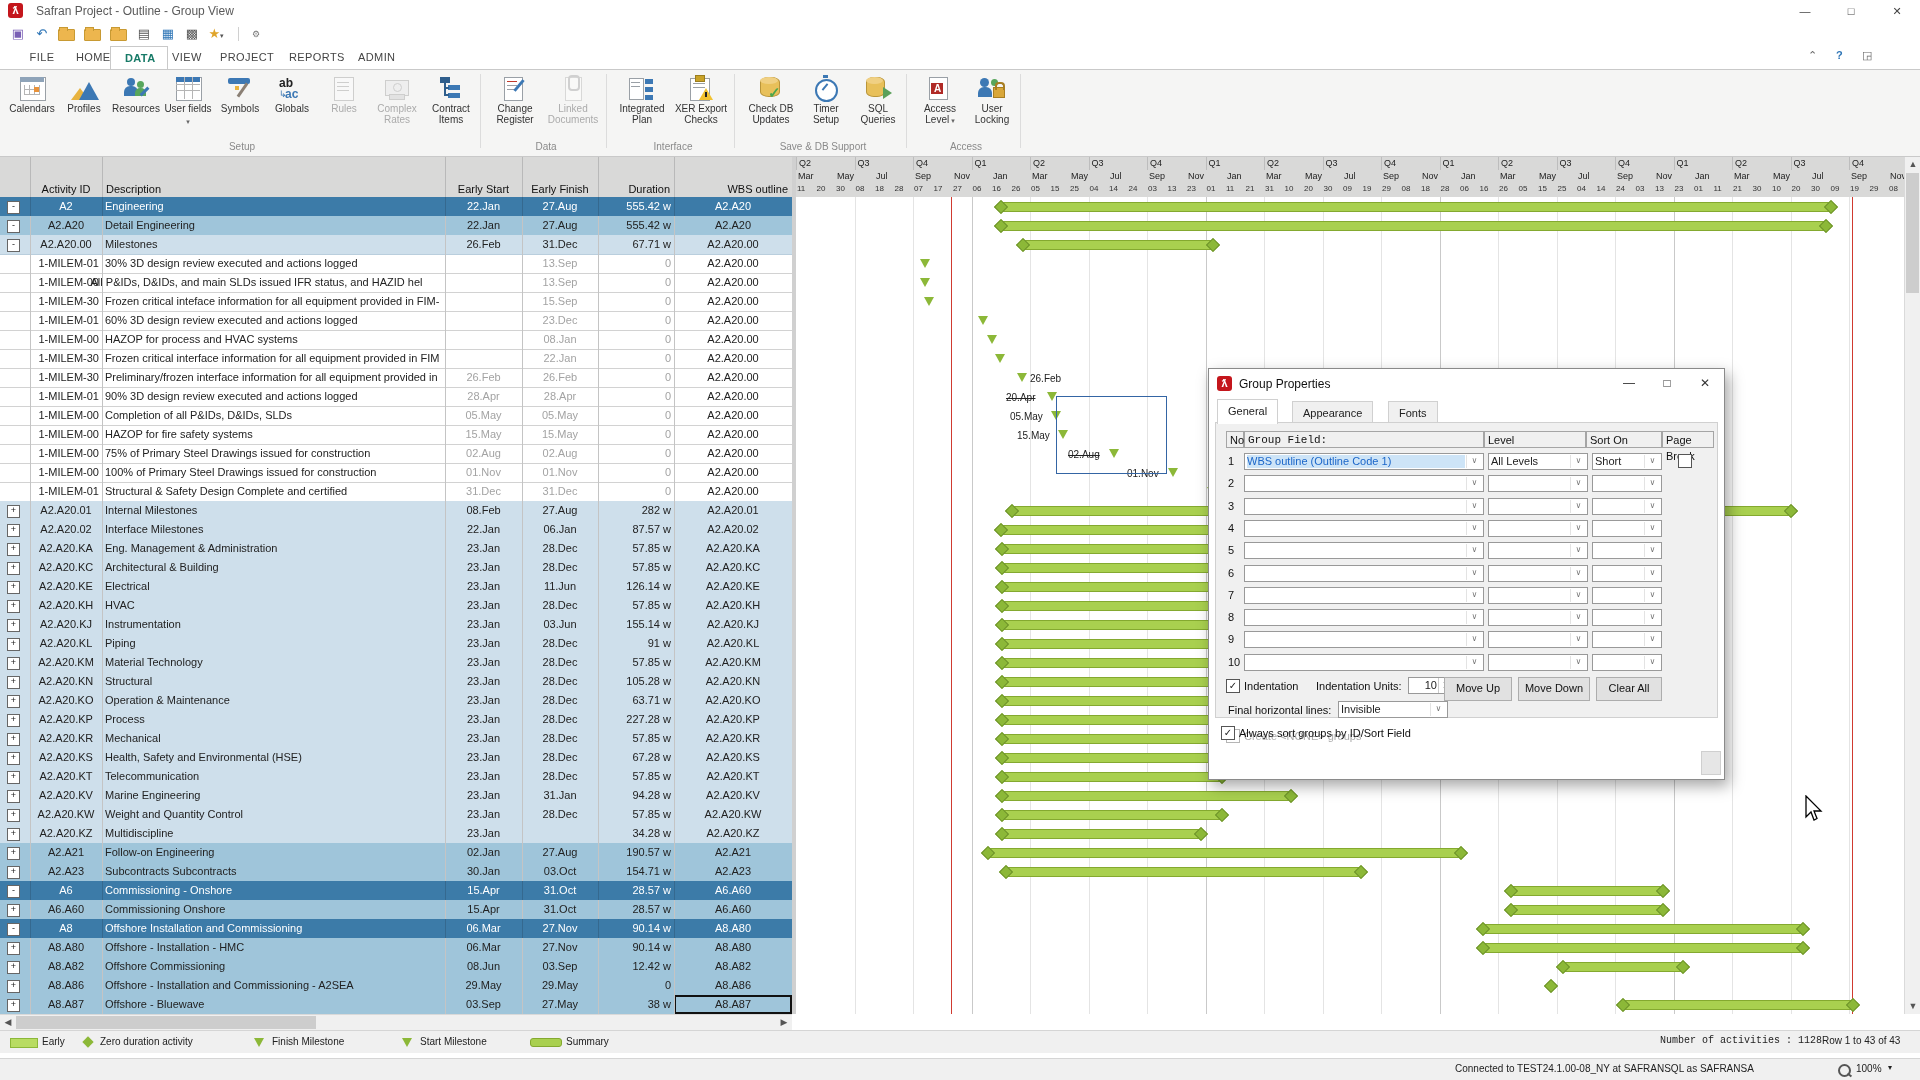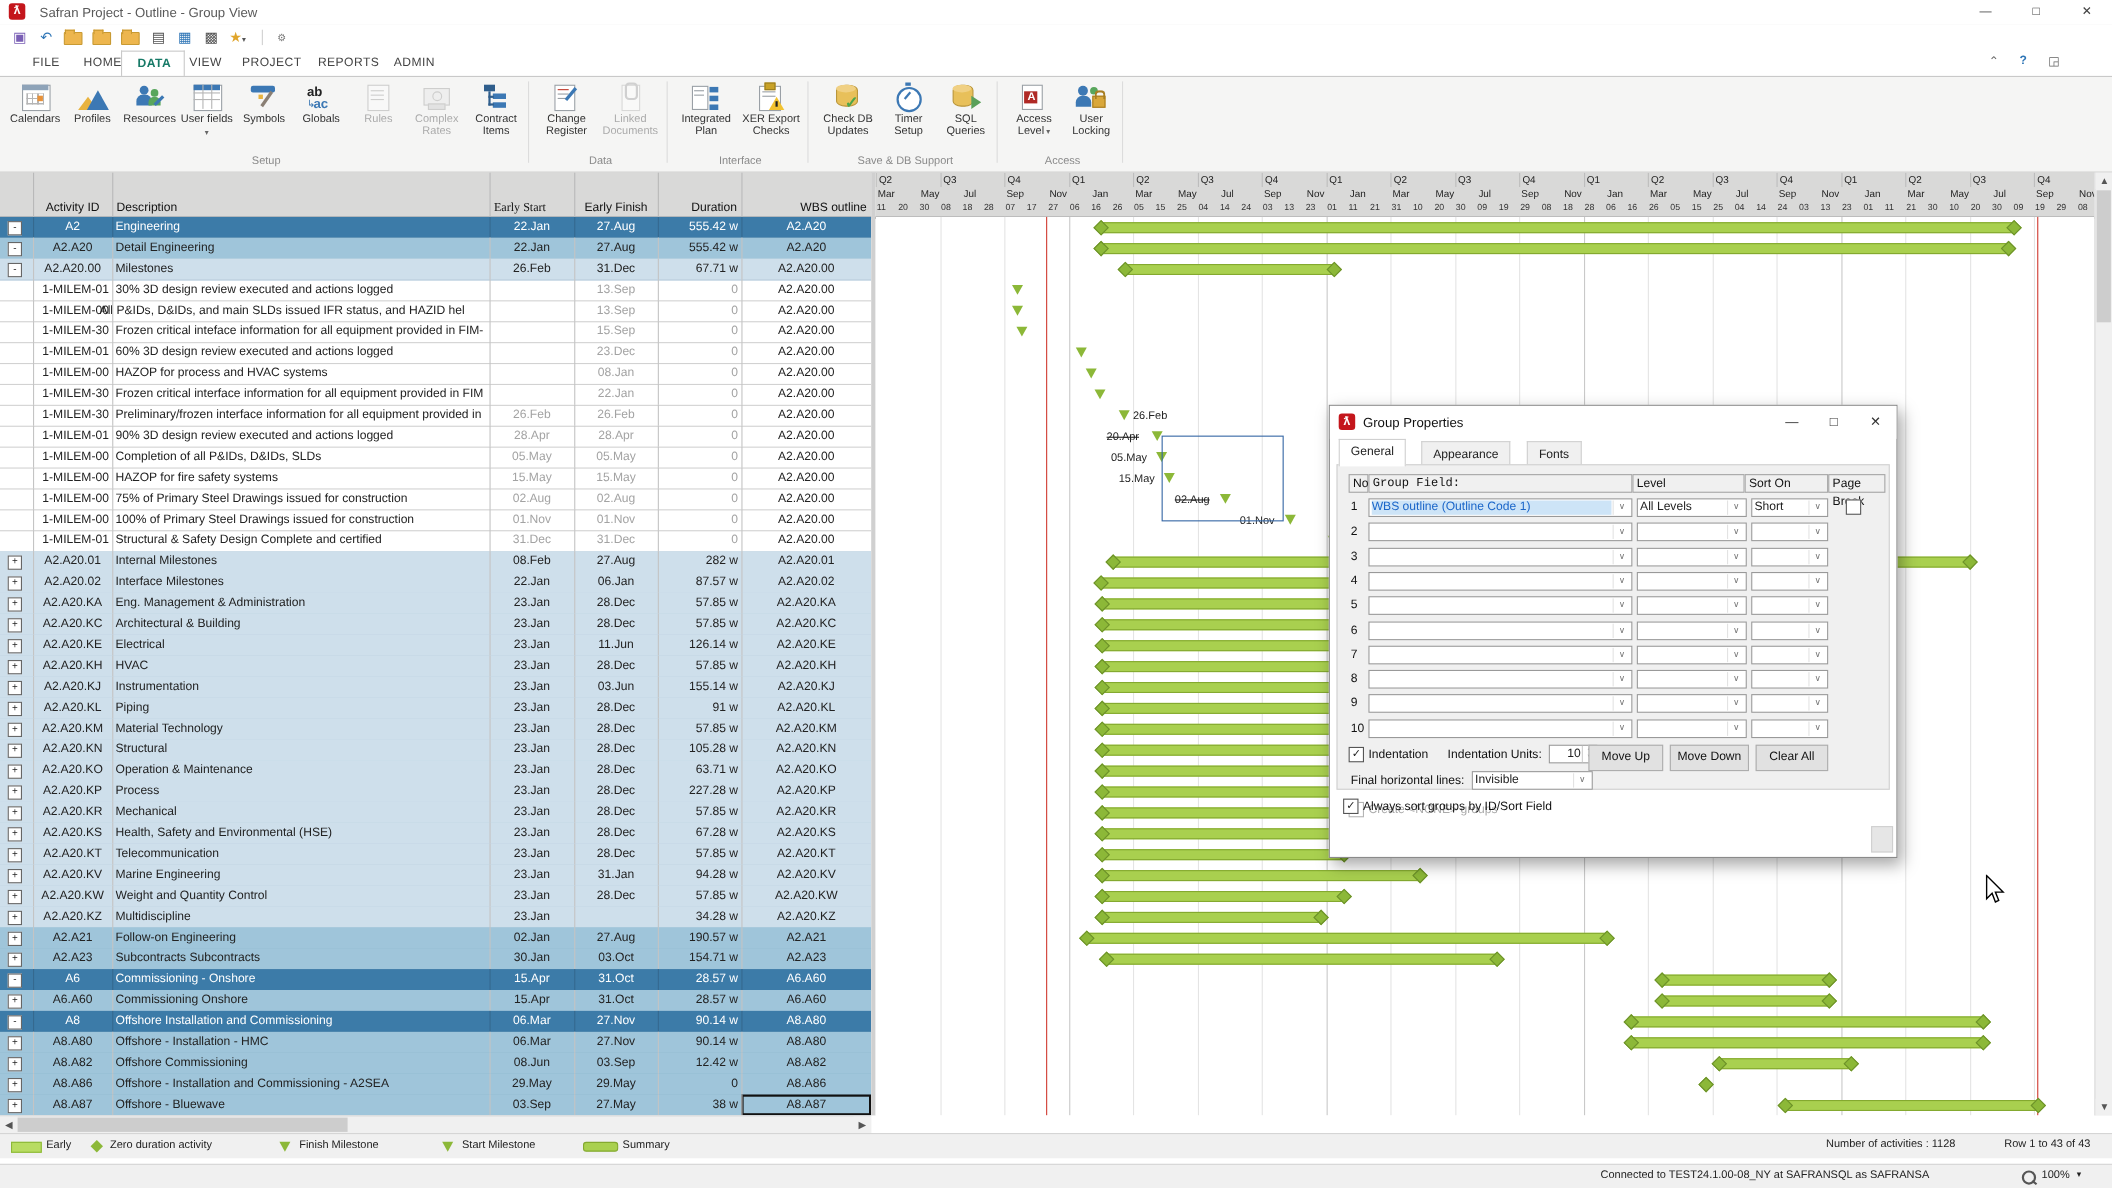--- a/index.html
+++ b/index.html
@@ -332,21 +332,21 @@
         </div>
       </div>
       <div class="rgsep" style="left: 1020px;"></div>
     </div>
 
   <div class="abs" id="tablehead">
       <div class="thcell" style="left: 34px; width: 64px; text-align: center;">Activity ID</div>
       <div class="thline" style="left: 30px;"></div>
       <div class="thcell" style="left: 106px; width: 335px; text-align: left;">Description</div>
       <div class="thline" style="left: 102px;"></div>
-      <div class="thcell" style="left: 449px; width: 69px;  font-family: Liberation Serif, serif;">Early Start</div>
+      <div class="thcell" style="left: 449px; width: 69px; text-align: center;">Early Start</div>
       <div class="thline" style="left: 445px;"></div>
       <div class="thcell" style="left: 526px; width: 68px; text-align: center;">Early Finish</div>
       <div class="thline" style="left: 522px;"></div>
       <div class="thcell" style="left: 602px; width: 68px; text-align: right;">Duration</div>
       <div class="thline" style="left: 598px;"></div>
       <div class="thcell" style="left: 678px; width: 110px; text-align: right;">WBS outline</div>
       <div class="thline" style="left: 674px;"></div>
     </div>
 
   <div class="abs" id="tablebody">
@@ -1231,21 +1231,21 @@
     <div class="hthumb"></div>
   </div>
 
   <div class="abs vscroll">
     <div class="sbtn" style="left:0;top:0;">▲</div>
     <div class="sbtn" style="left:0;top:842px;">▼</div>
     <div class="vthumb"></div>
   </div>
 
   <div class="abs" id="legend">
-    <span class="stext abs" style="left:1660px;top:4px;font-size:10px;">Number of activities : 1128</span>
+    <span class="stext abs" style="left:1660px;top:4px;font-size:10px;font-family:Liberation Mono, monospace;">Number of activities : 1128</span>
     <span class="stext abs" style="left:1822px;top:4px;font-size:10px;">Row 1 to 43 of 43</span>
   <div class="legitem" style="left: 10px;"><span class="legswatch" style="left:0;width:26px;height:8px;background:#b8dc62;border:1px solid #8cb838;"></span><span style="margin-left:32px;">Early</span></div>
       <div class="legitem" style="left: 78px;"><span class="legswatch" style="left:6px;width:8px;height:8px;background:#8cb838;transform:rotate(45deg);"></span><span style="margin-left:22px;">Zero duration activity</span></div>
       <div class="legitem" style="left: 250px;"><span class="legswatch" style="left:4px;width:0;height:0;border-left:5px solid transparent;border-right:5px solid transparent;border-top:9px solid #8cb838;"></span><span style="margin-left:22px;">Finish Milestone</span></div>
       <div class="legitem" style="left: 398px;"><span class="legswatch" style="left:4px;width:0;height:0;border-left:5px solid transparent;border-right:5px solid transparent;border-top:9px solid #8cb838;"></span><span style="margin-left:22px;">Start Milestone</span></div>
       <div class="legitem" style="left: 530px;"><span class="legswatch" style="left:0;width:30px;height:7px;background:#a9d04f;border:1px solid #84a92f;border-radius:3px;"></span><span style="margin-left:36px;">Summary</span></div>
     </div>
 
   <div class="abs" id="statusbar">
     <span class="stext" style="left:1455px;">Connected to TEST24.1.00-08_NY at SAFRANSQL as SAFRANSA</span>

